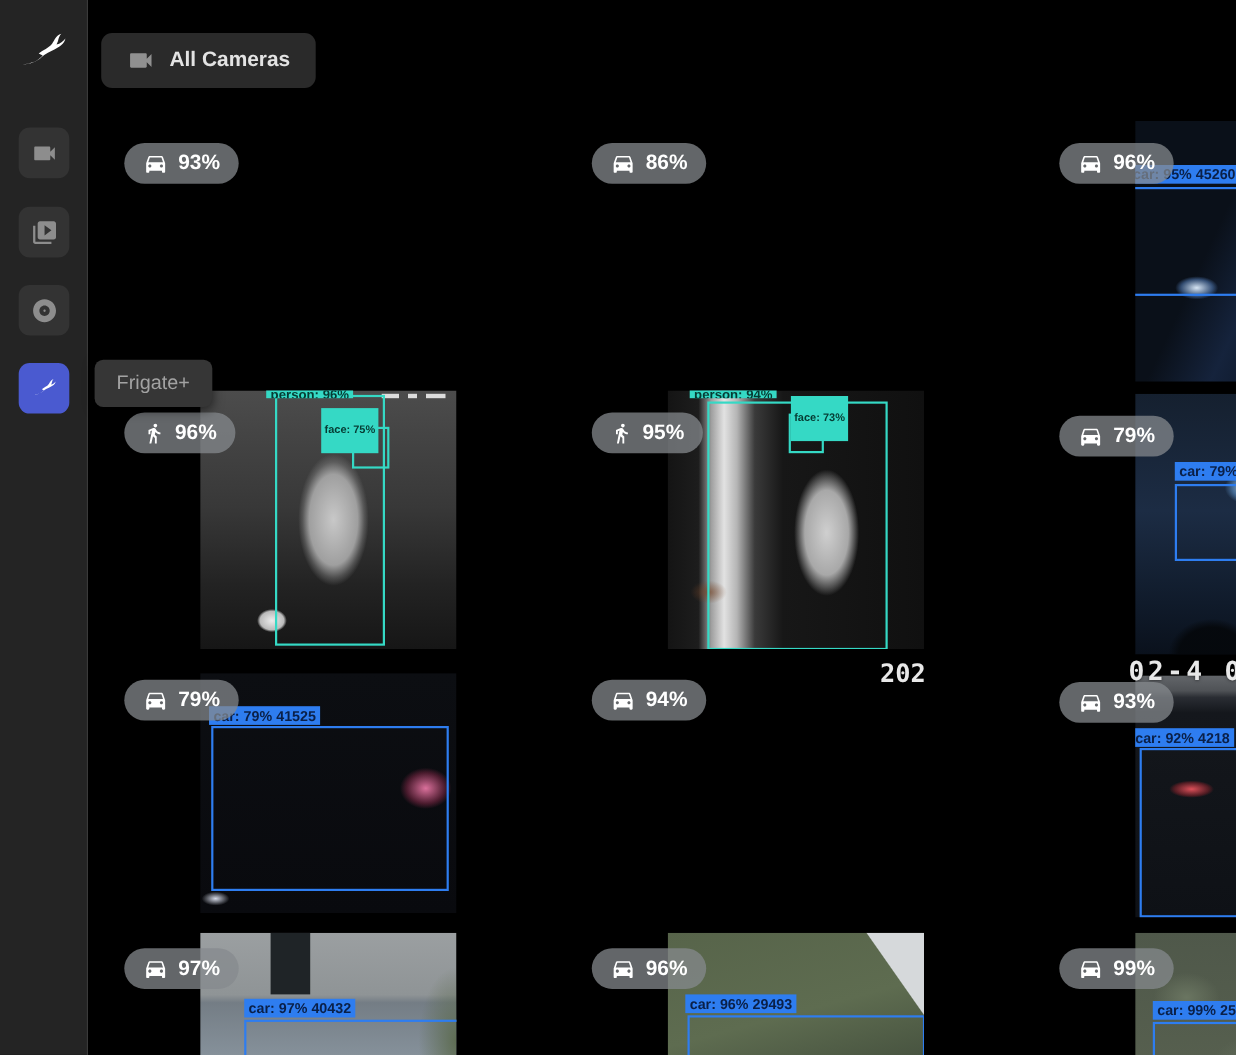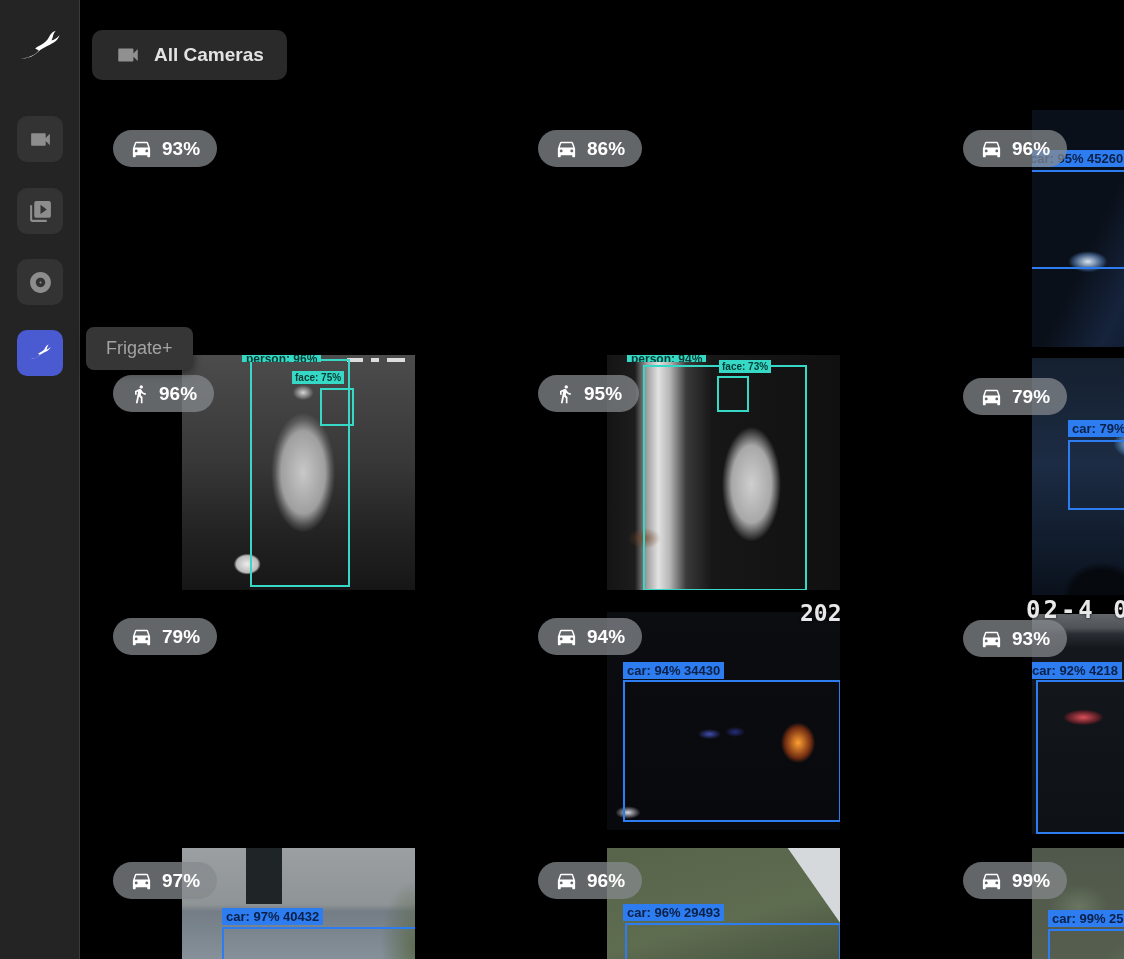--- a/index.html
+++ b/index.html
@@ -43,21 +43,21 @@
   .t-r1c1{left:96px;top:110px;--ih:237px}.t-r1c2{left:521px;top:110px;--ih:237px}.t-r1c3{left:946px;top:110px;--ih:237px}
   .t-r2c1{left:96px;top:355px;--ih:235px}.t-r2c2{left:521px;top:355px;--ih:235px}.t-r2c3{left:946px;top:358px;--ih:237px}
   .t-r3c1{left:96px;top:612px;--ih:218px}.t-r3c2{left:521px;top:612px;--ih:218px}.t-r3c3{left:946px;top:614px;--ih:220px}
   .t-r4c1{left:96px;top:848px;--ih:235px}.t-r4c2{left:521px;top:848px;--ih:235px}.t-r4c3{left:946px;top:848px;--ih:235px}
 
   
   .det-label{position:absolute;font-weight:700;font-size:13px;line-height:17px;padding:0 4px;
     white-space:nowrap;z-index:3;}
   .det-label.blue{background:#2e7df0;color:#0a2048;}
   .det-label.cyan{background:#35d9c5;color:#063b33;}
-  .det-label.face{font-size:10px;line-height:13px;padding:0 3px;text-align:right;}
+  .det-label.face{font-size:10px;line-height:13px;padding:14px 3px;text-align:right;}
   .det-label.top{font-size:12px;line-height:14px;height:10px;overflow:hidden;}
   .det-box{position:absolute;border:2px solid;z-index:2;}
   .det-box.blue{border-color:#2e7df0;}
   .det-box.cyan{border-color:#35d9c5;}
   .osd{position:absolute;color:#e8e8e8;font-weight:700;z-index:4;
     font-family:"DejaVu Sans Mono",monospace;text-shadow:0 0 3px rgba(0,0,0,.7);text-align:right;}
 
   .t-r1c1 .det-label.main{left:10px;top:52px}   .t-r1c1 .det-box.main{left:13px;top:72px;width:203px;height:96px}
   .t-r1c2 .det-label.main{left:28px;top:66px}   .t-r1c2 .det-box.main{left:30px;top:85px;width:181px;height:63px}
   .t-r1c3 .det-label.main{left:-6px;top:40px}   .t-r1c3 .det-box.main{left:-4px;top:60px;width:250px;height:95px}
@@ -245,33 +245,33 @@
           <div class="det-label main blue">car: 79%</div>
         </div>
     <div class="badge">
           <svg viewBox="0 0 24 24" width="23" height="23" fill-rule="evenodd">
     <path d="M18.92 6.01C18.72 5.42 18.16 5 17.5 5h-11c-.66 0-1.21.42-1.42 1.01L3 12v8c0 .55.45 1 1 1h1c.55 0 1-.45 1-1v-1h12v1c0 .55.45 1 1 1h1c.55 0 1-.45 1-1v-8l-2.08-5.99zM6.5 16c-.83 0-1.5-.67-1.5-1.5S5.67 13 6.5 13s1.5.67 1.5 1.5S7.33 16 6.5 16zm11 0c-.83 0-1.5-.67-1.5-1.5s.67-1.5 1.5-1.5 1.5.67 1.5 1.5-.67 1.5-1.5 1.5zM5 11l1.5-4.5h11L19 11H5z"></path>
   </svg>
       <span class="badge-score">79%</span>
     </div>
   </div>
       <div class="tile t-r3c1 r3">
+    <div class="snapshot">
+      <div class="scene sc-night-car-pink"></div>
+    <div class="det-box main blue"></div>
+          <div class="det-label main blue">car: 79% 41525</div>
+        </div>
     <div class="badge">
           <svg viewBox="0 0 24 24" width="23" height="23" fill-rule="evenodd">
     <path d="M18.92 6.01C18.72 5.42 18.16 5 17.5 5h-11c-.66 0-1.21.42-1.42 1.01L3 12v8c0 .55.45 1 1 1h1c.55 0 1-.45 1-1v-1h12v1c0 .55.45 1 1 1h1c.55 0 1-.45 1-1v-8l-2.08-5.99zM6.5 16c-.83 0-1.5-.67-1.5-1.5S5.67 13 6.5 13s1.5.67 1.5 1.5S7.33 16 6.5 16zm11 0c-.83 0-1.5-.67-1.5-1.5s.67-1.5 1.5-1.5 1.5.67 1.5 1.5-.67 1.5-1.5 1.5zM5 11l1.5-4.5h11L19 11H5z"></path>
   </svg>
       <span class="badge-score">79%</span>
     </div>
   </div>
       <div class="tile t-r3c2 r3">
-    <div class="snapshot">
-      <div class="scene sc-night-car-orange"></div>
-    <div class="det-box main blue"></div>
-          <div class="det-label main blue">car: 94% 34430</div>
-        </div>
     <div class="badge">
           <svg viewBox="0 0 24 24" width="23" height="23" fill-rule="evenodd">
     <path d="M18.92 6.01C18.72 5.42 18.16 5 17.5 5h-11c-.66 0-1.21.42-1.42 1.01L3 12v8c0 .55.45 1 1 1h1c.55 0 1-.45 1-1v-1h12v1c0 .55.45 1 1 1h1c.55 0 1-.45 1-1v-8l-2.08-5.99zM6.5 16c-.83 0-1.5-.67-1.5-1.5S5.67 13 6.5 13s1.5.67 1.5 1.5S7.33 16 6.5 16zm11 0c-.83 0-1.5-.67-1.5-1.5s.67-1.5 1.5-1.5 1.5.67 1.5 1.5-.67 1.5-1.5 1.5zM5 11l1.5-4.5h11L19 11H5z"></path>
   </svg>
       <span class="badge-score">94%</span>
     </div>
   <div class="osd">202</div>
       </div>
       <div class="tile t-r3c3 r3">
     <div class="snapshot">

